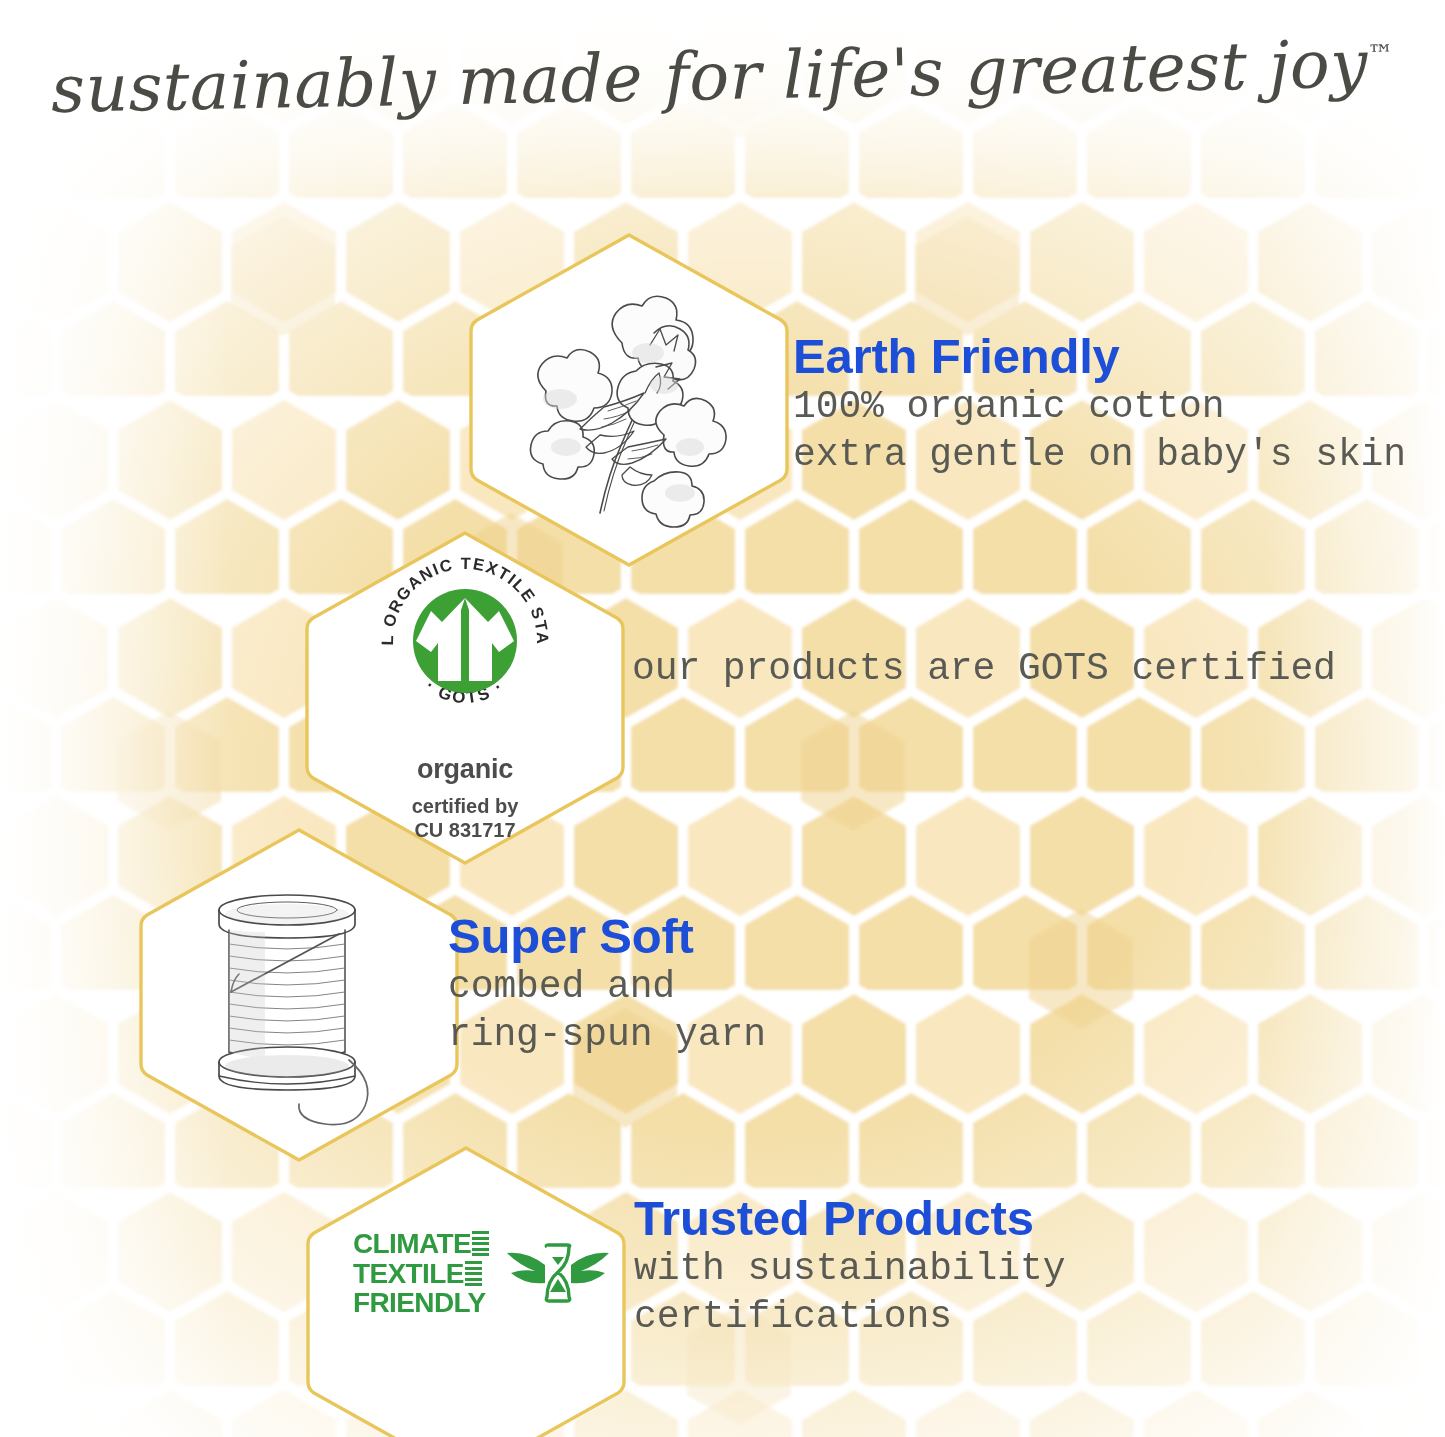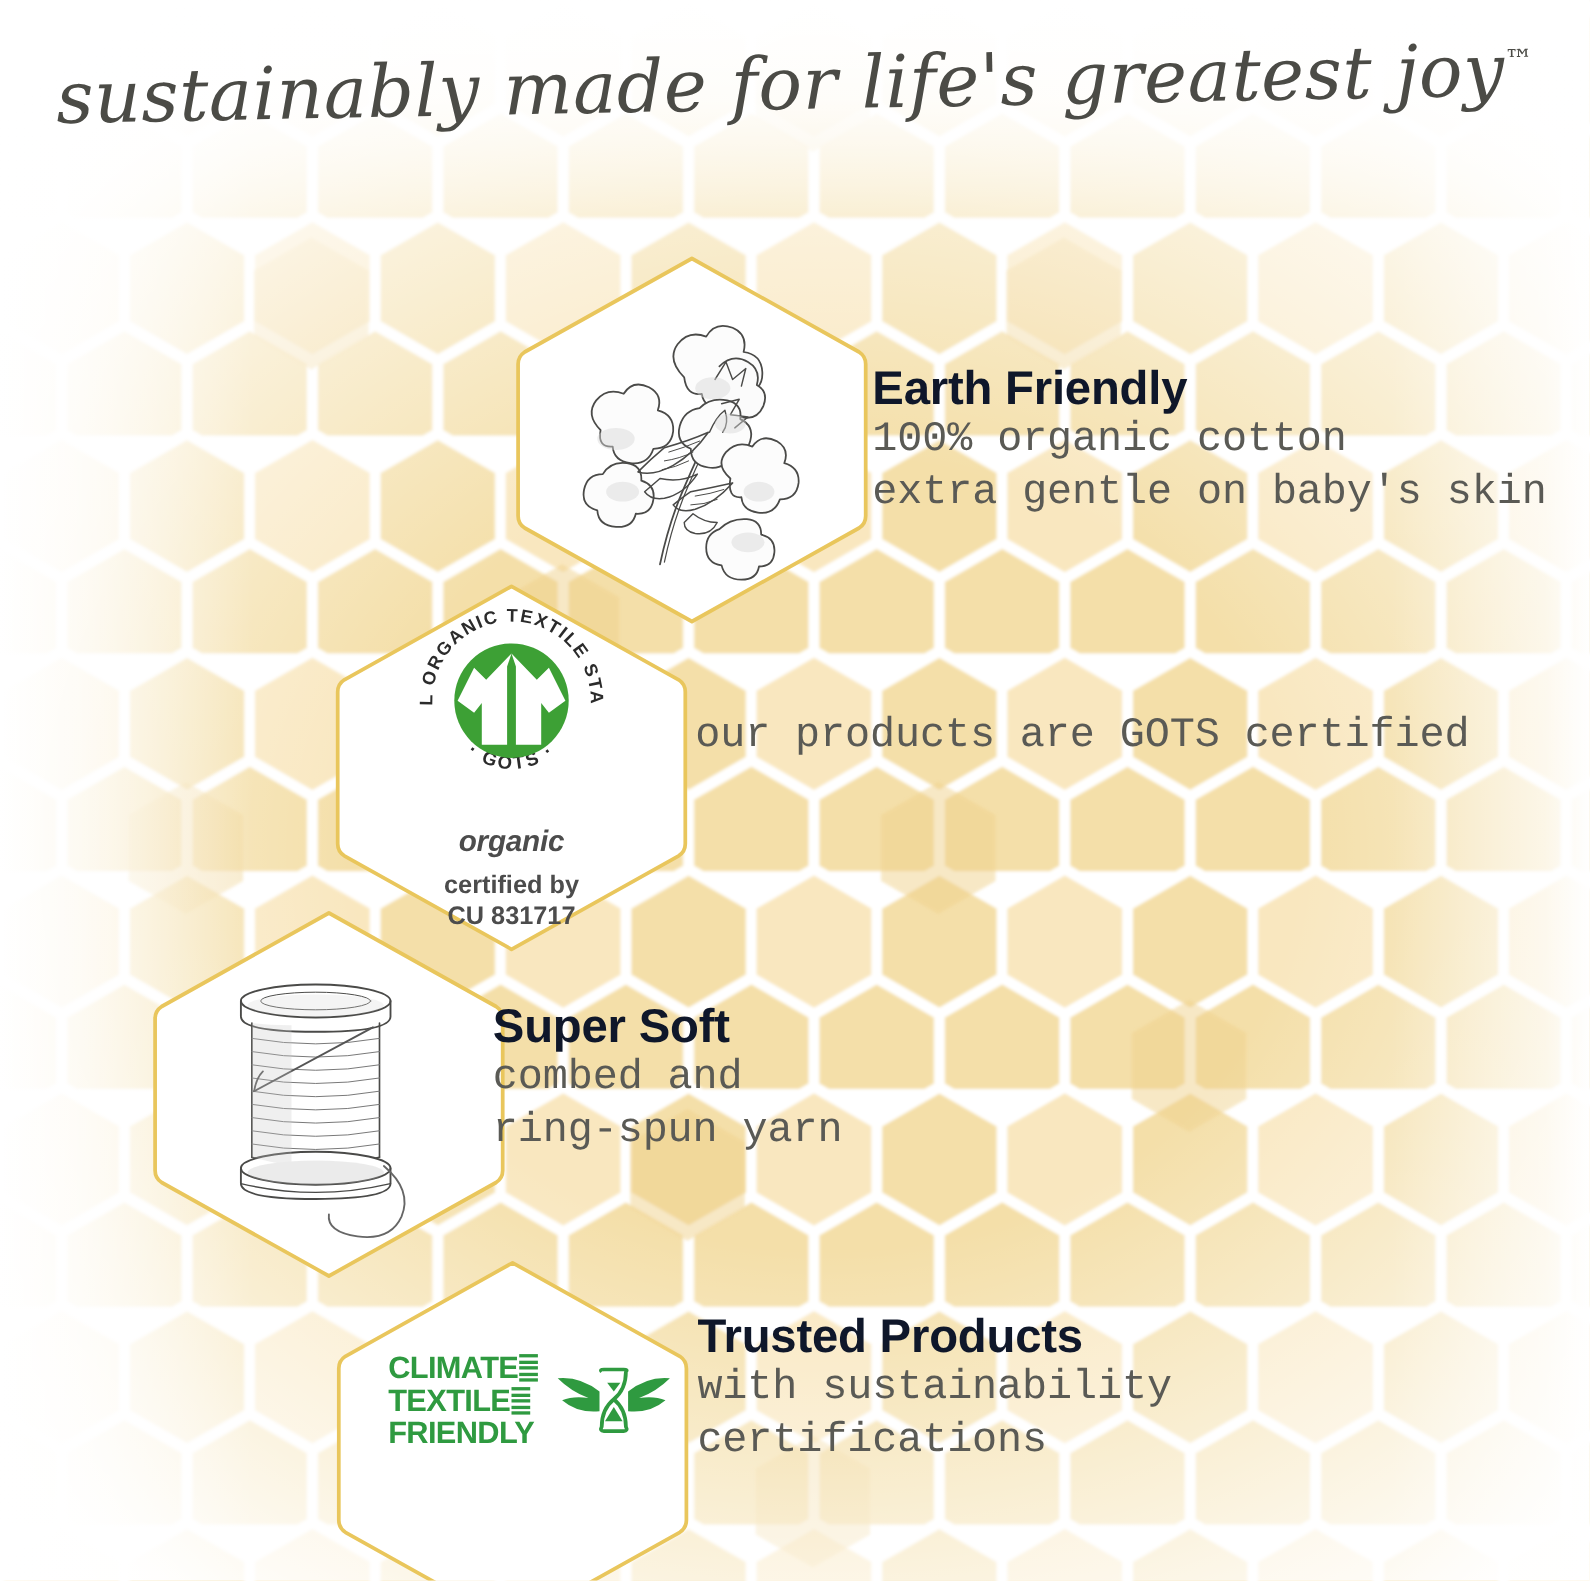--- a/index.html
+++ b/index.html
@@ -67,22 +67,22 @@
     align-items:center;
     justify-content:center;
     flex-direction:column;
   }
 
   
   .feature-text{ position:absolute; }
   .feature-title{
     font-family:"Liberation Sans", sans-serif;
     font-weight:bold;
-    font-size:43px;
-    color:#0f172a;
+    font-size:49px;
+    color:#1d4ed8;
     line-height:1.08;
     letter-spacing:-0.2px;
     white-space:nowrap;
   }
   .feature-desc{
     font-family:Liberation Mono, monospace;
     font-weight:400;
     font-size:38px;
     color:#5a5a55;
     line-height:1.26;
@@ -92,26 +92,25 @@
 
   
   .gots-wrap{ text-align:center; }
   .gots-organic{
     font-family:"Liberation Sans", sans-serif;
     font-weight:bold;
     font-size:27px;
     color:#4c4c4c;
     margin-top:20px;
     letter-spacing:-0.2px;
-    font-style:italic;
   }
   .gots-certby{
     font-family:"Liberation Sans", sans-serif;
     font-weight:bold;
-    font-size:23px;
+    font-size:20px;
     color:#4c4c4c;
     line-height:1.22;
     margin-top:9px;
   }
 
   
   .cpf-wrap{
     display:flex;
     align-items:center;
     justify-content:center;

